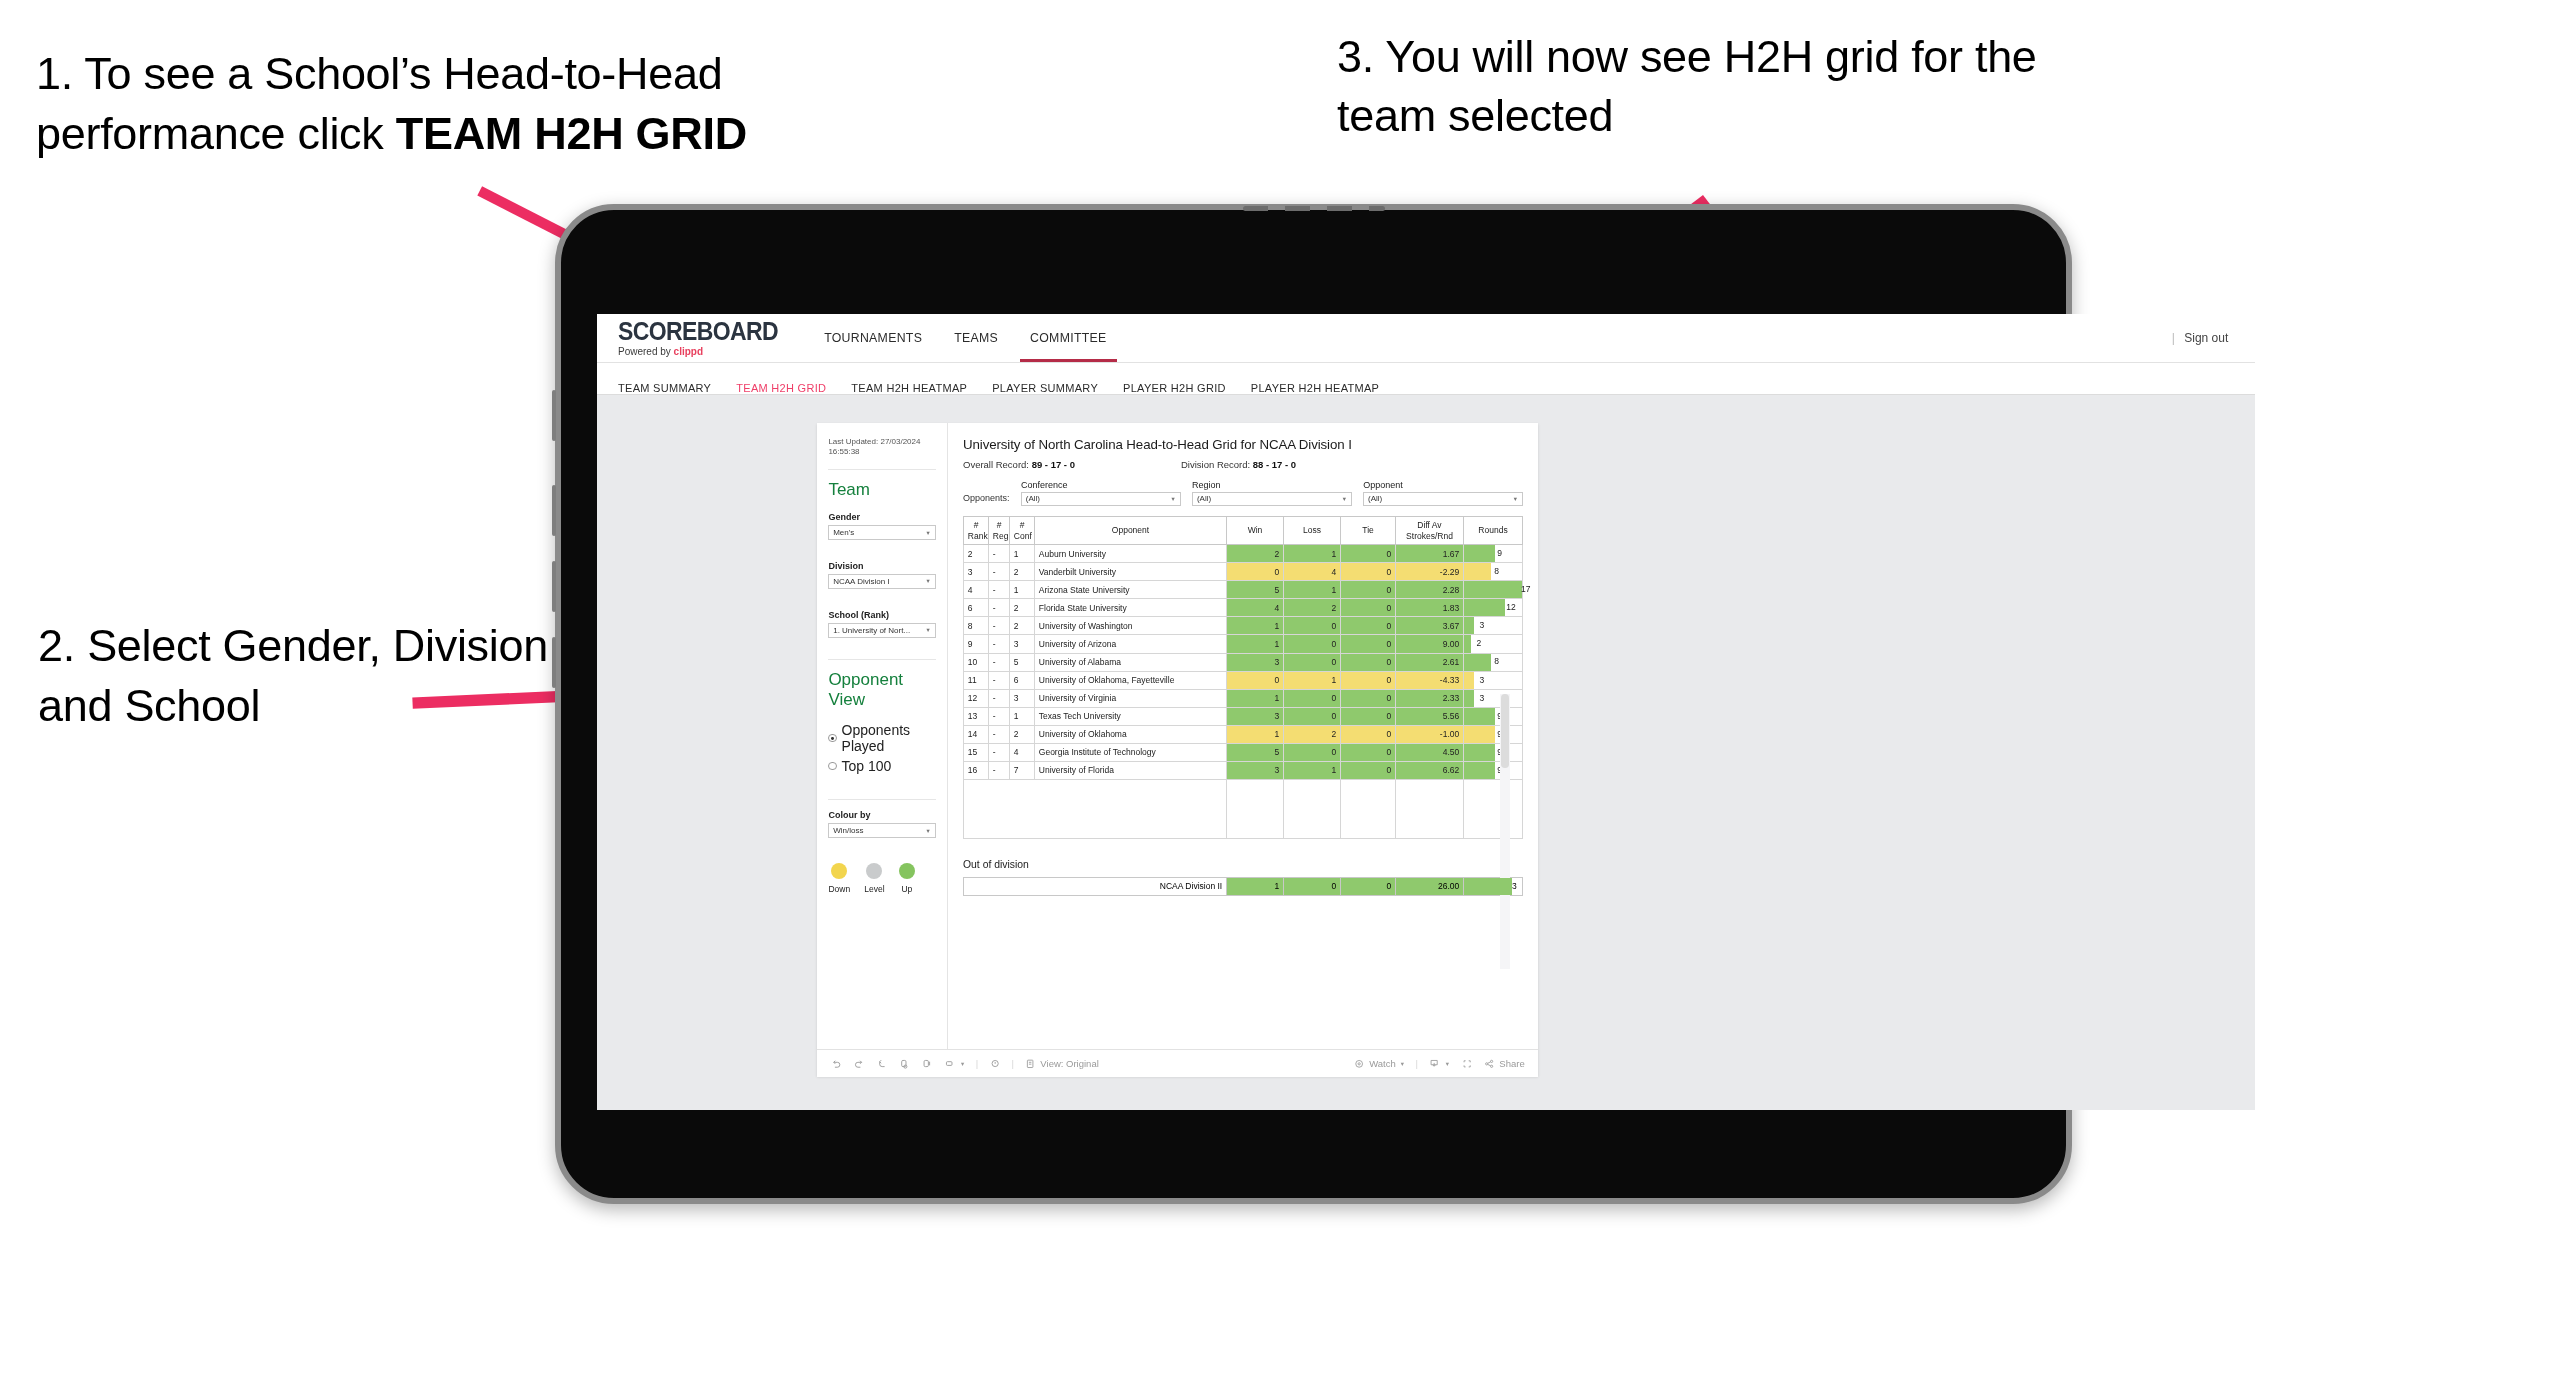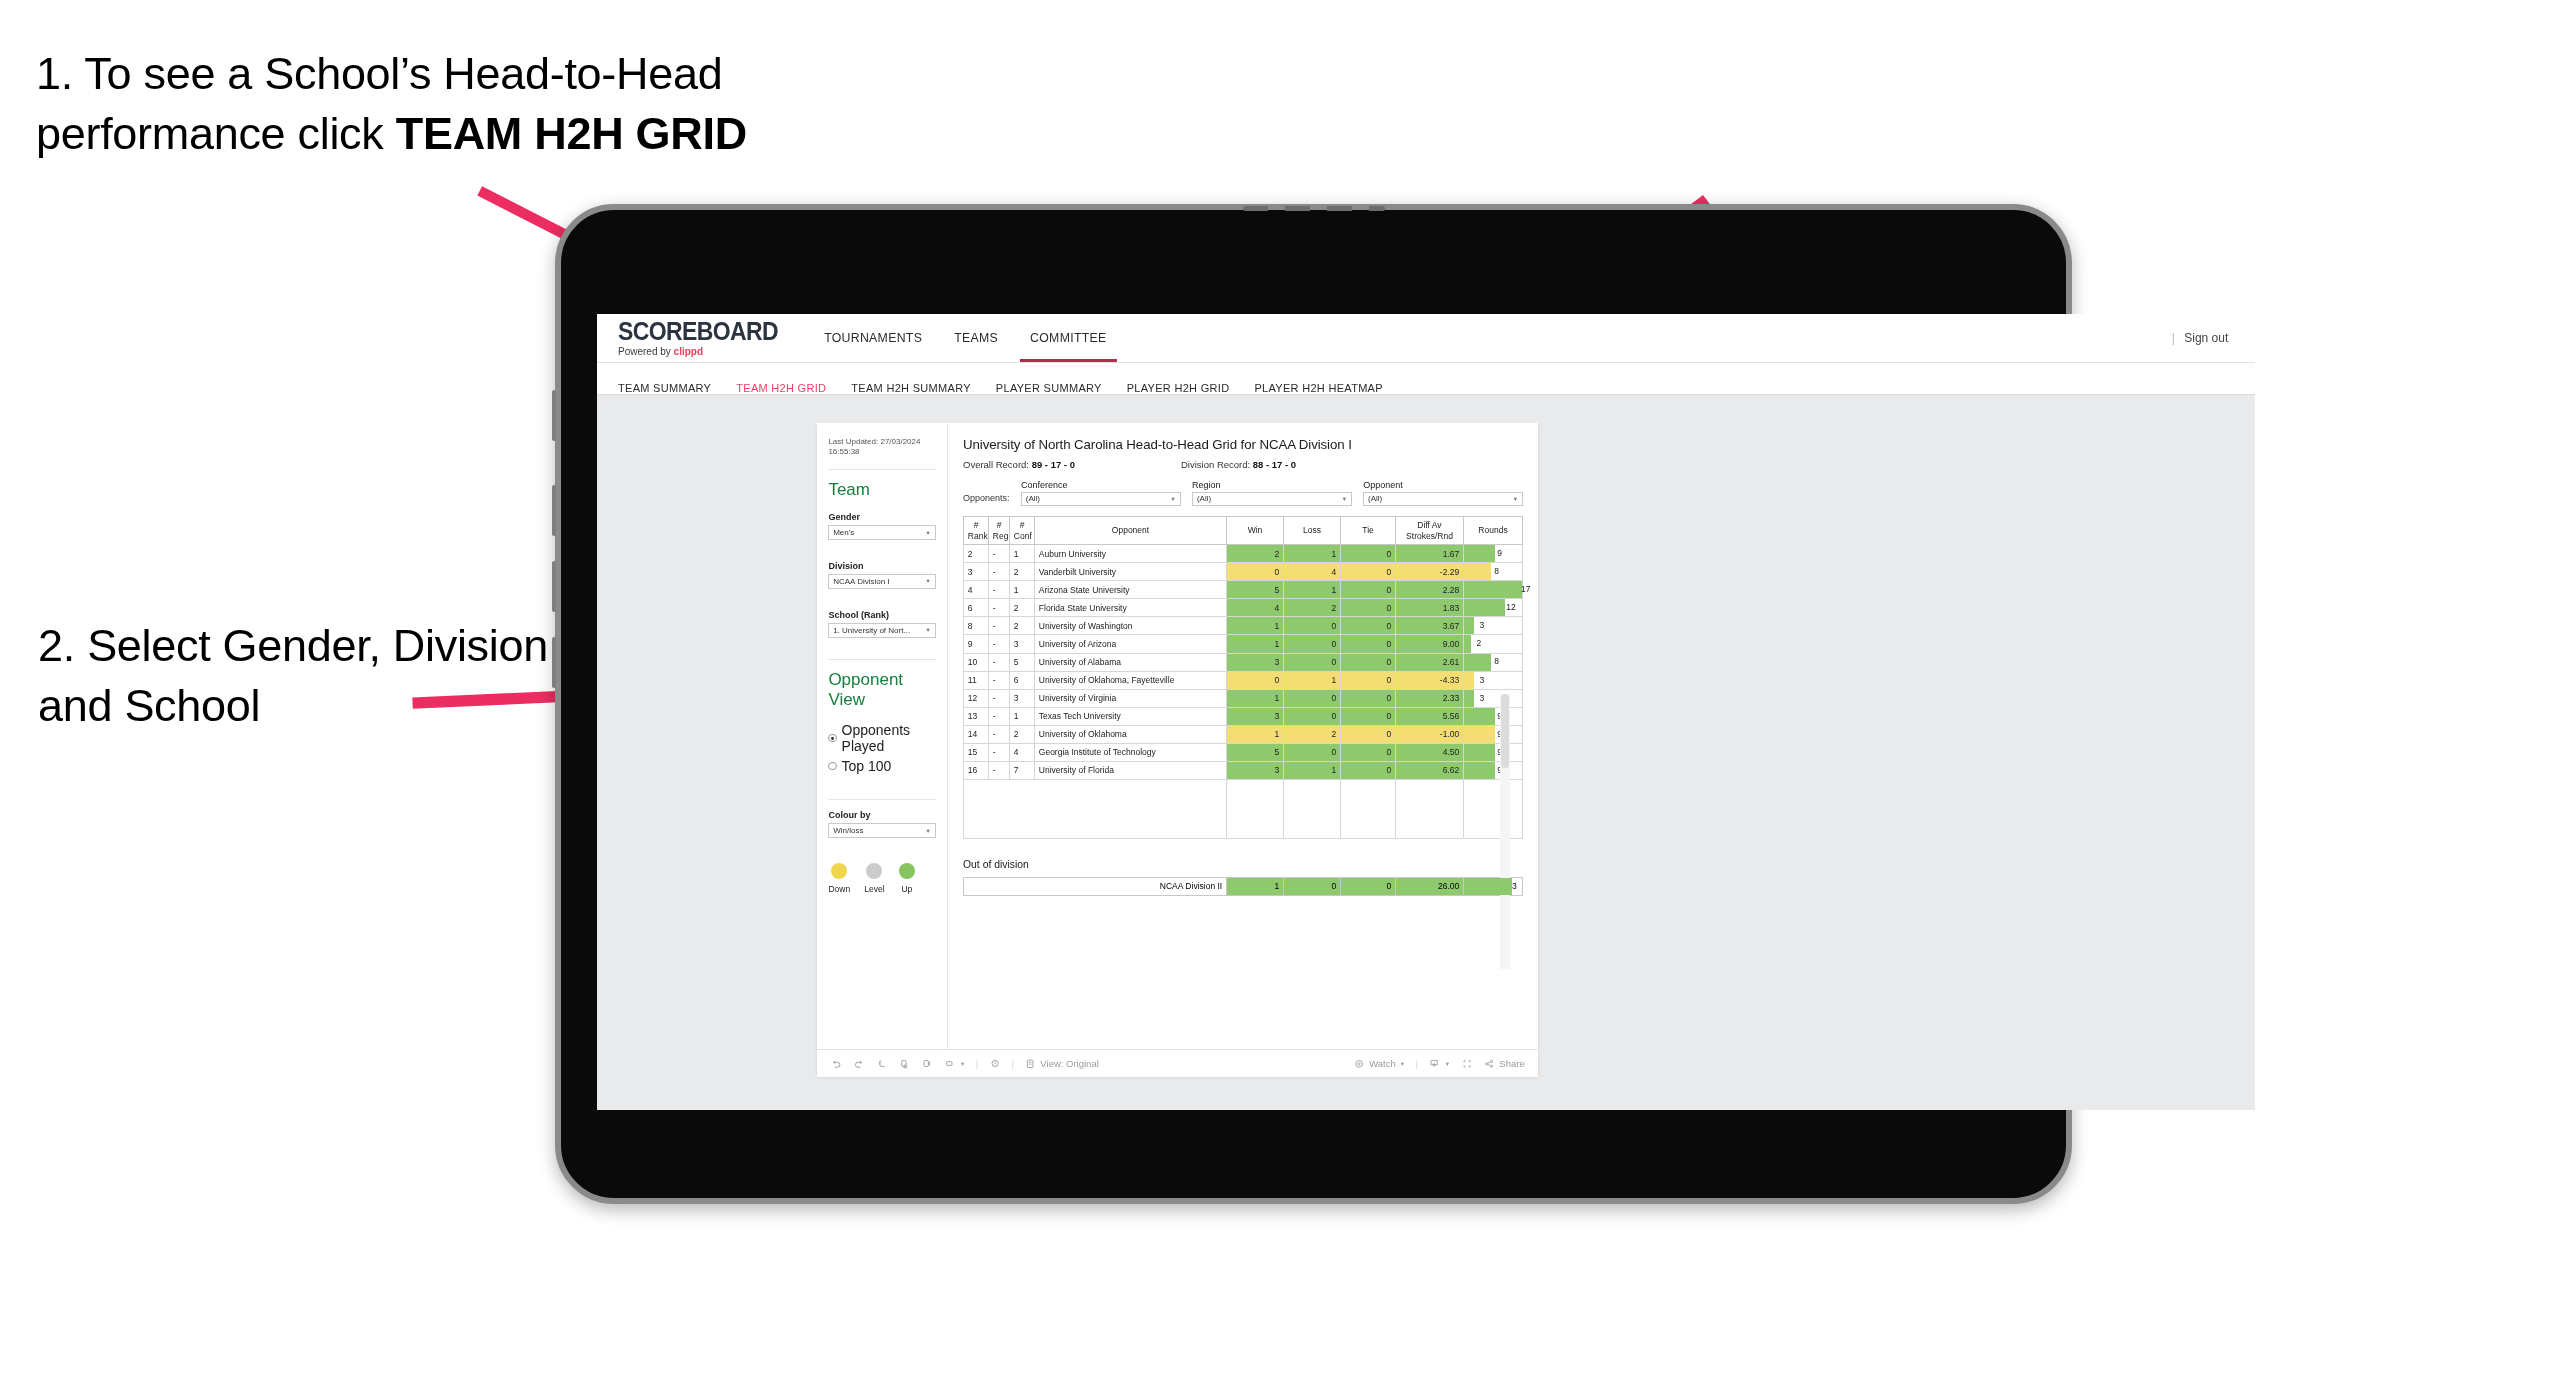--- a/index.html
+++ b/index.html
@@ -205,20 +205,21 @@
 </style>
 </head>
 <body>
 
 <div class="stage">
 
   <div class="anno" id="anno1"><span>1. To see a School’s Head-to-Head performance click </span><span class="strong">TEAM H2H GRID</span></div>
 
   <div class="anno" id="anno2">2. Select Gender, Division and School</div>
 
+  <div class="anno" id="anno3">3. You will now see H2H grid for the team selected</div>
 
   <svg class="arrow" id="arrow1" viewBox="0 0 330 180">
     <line x1="6" y1="6" x2="268" y2="140" stroke="#ec2d62" stroke-width="11"></line>
     <polygon points="228,104 300,170 212,168" fill="#ec2d62"></polygon>
   </svg>
   <svg class="arrow" id="arrow2" viewBox="0 0 460 90">
     <line x1="4" y1="52" x2="360" y2="36" stroke="#ec2d62" stroke-width="12"></line>
     <polygon points="330,4 446,34 332,70" fill="#ec2d62"></polygon>
   </svg>
   <svg class="arrow" id="arrow3" viewBox="0 0 330 250">
@@ -246,21 +247,21 @@
         </div>
         <div class="header-right">
           <span class="sep">|</span>
           <span>Sign out</span>
         </div>
       </div>
 
       <div class="sub-nav">
         <div class="sub-nav-item">TEAM SUMMARY</div>
         <div class="sub-nav-item active">TEAM H2H GRID</div>
-        <div class="sub-nav-item">TEAM H2H SUMMARY</div>
+        <div class="sub-nav-item">TEAM H2H HEATMAP</div>
         <div class="sub-nav-item">PLAYER SUMMARY</div>
         <div class="sub-nav-item">PLAYER H2H GRID</div>
         <div class="sub-nav-item">PLAYER H2H HEATMAP</div>
       </div>
 
       <div class="canvas">
         <div class="sheet">
           <div class="sheet-body">
 
             <div class="filters">

